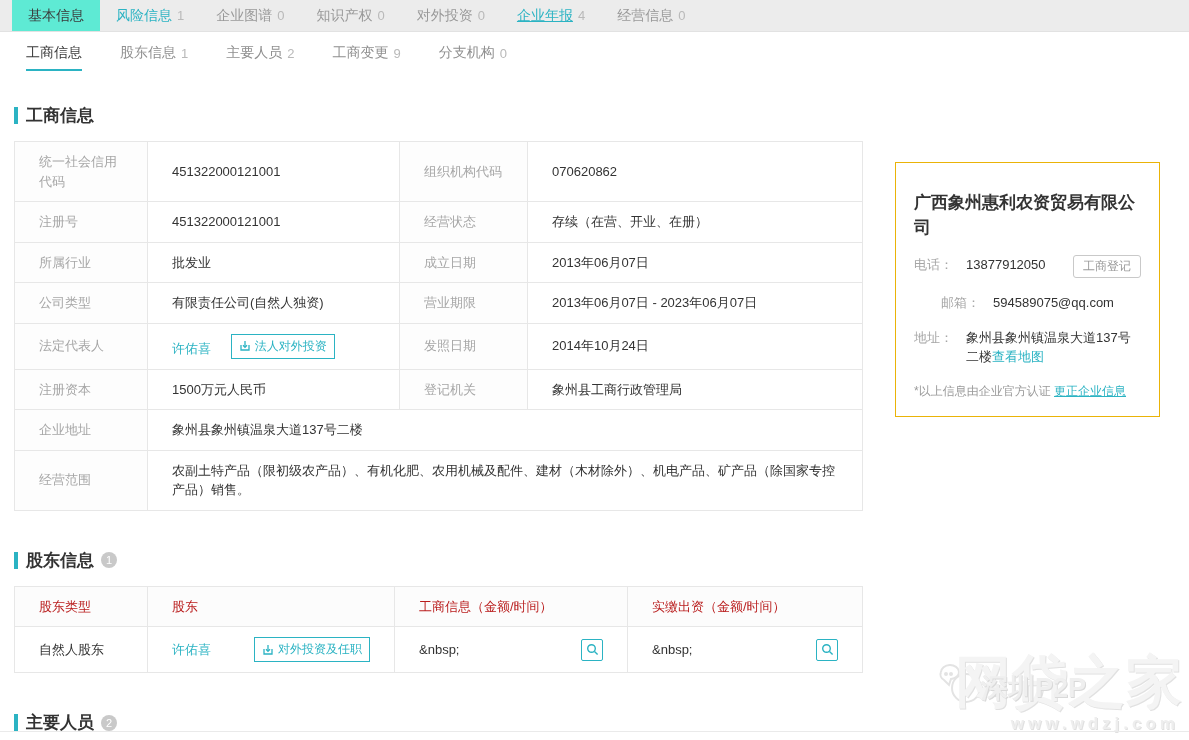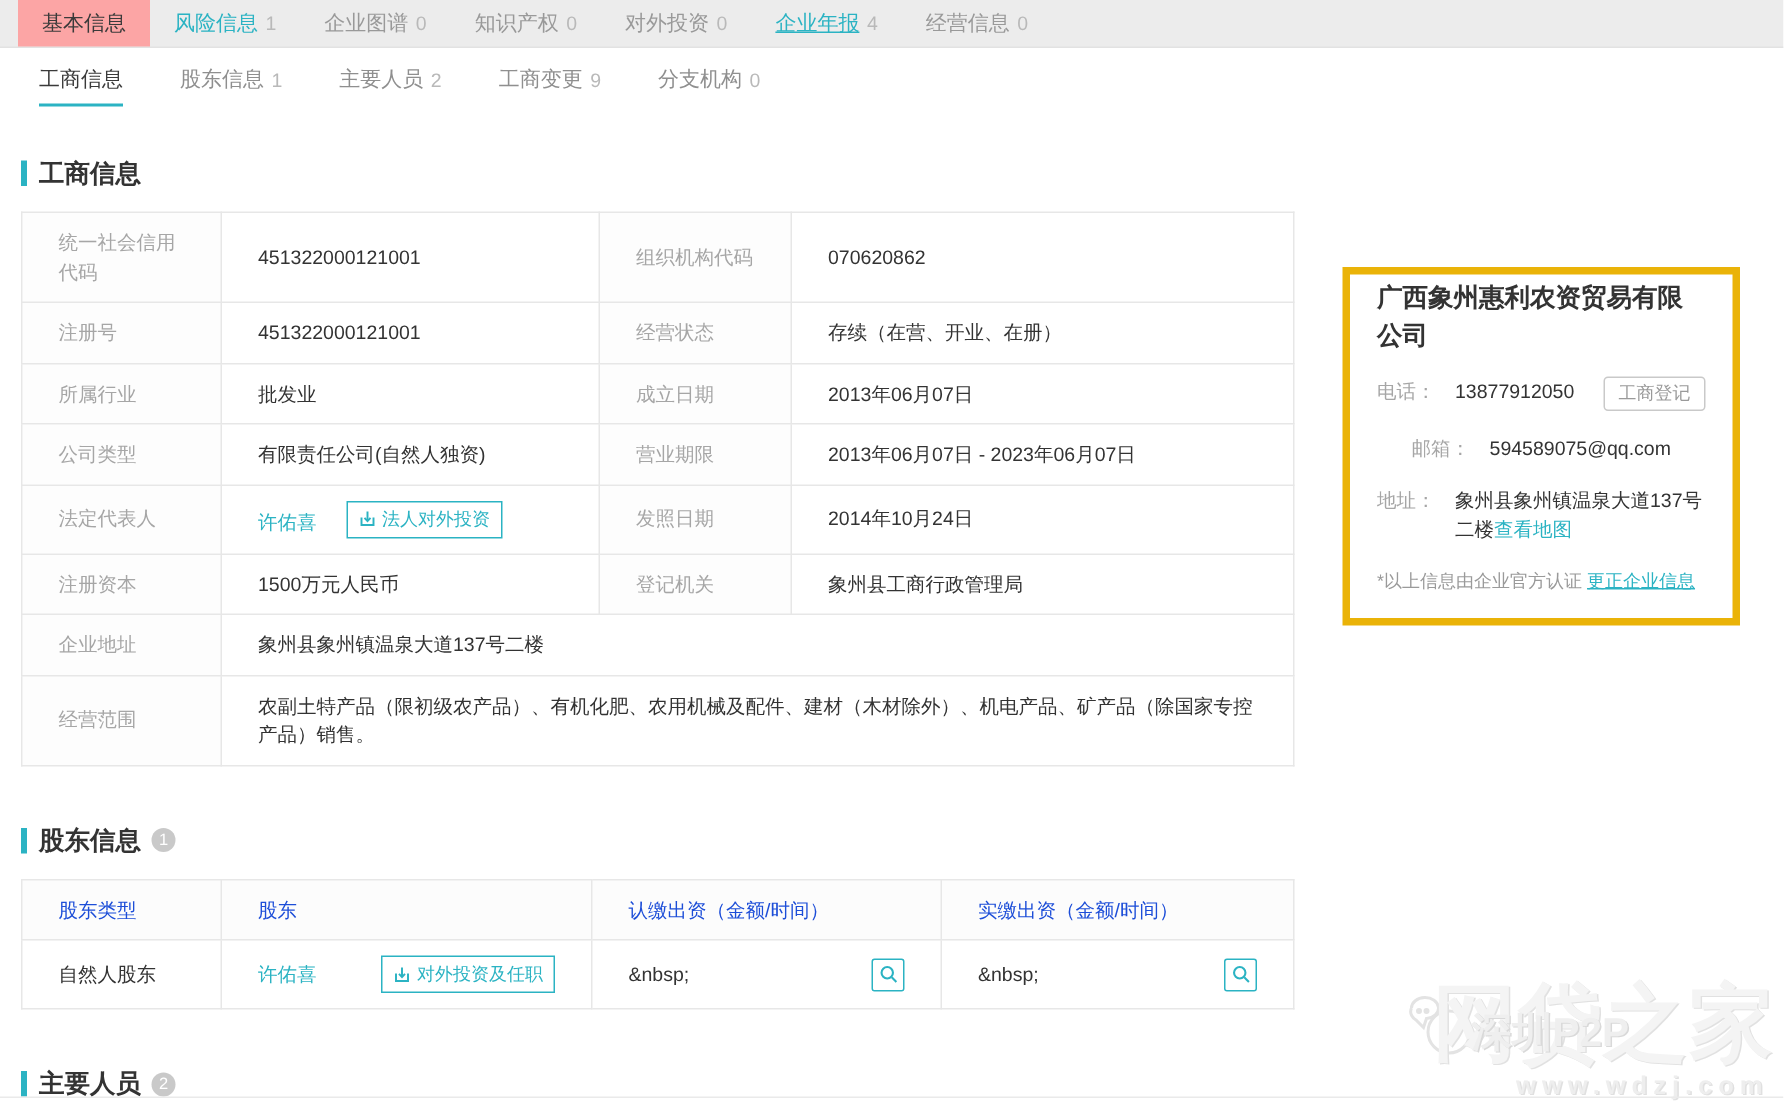--- a/index.html
+++ b/index.html
@@ -4,49 +4,49 @@
 <style>
   * { box-sizing: border-box; margin: 0; padding: 0; }
   html,body { width:1189px; height:740px; }
   body {
     font-family: "Liberation Sans", "DejaVu Sans", sans-serif;
     background:#fff; color:#333; position:relative; overflow:hidden;
   }
   
   .top-tabs { display:flex; background:#ececec; border-bottom:1px solid #e2e2e2; height:32px; padding-left:12px; }
   .ttab { display:flex; align-items:center; padding:0 16px; font-size:14px; color:#999; cursor:pointer; }
-  .ttab.active { background:#fca5a5; color:#3a3a3a; }
+  .ttab.active { background:#5eead4; color:#3a3a3a; }
   .ttab.hl { color:#2bb3c3; }
   .ttab.hl-u span { text-decoration:underline; }
   .cnt { font-style:normal; color:#b9b9b9; margin-left:5px; font-size:13px; }
   
   .sub-tabs { display:flex; align-items:center; height:42px; padding-left:26px; background:#fff; }
   .stab { display:flex; align-items:center; font-size:14px; color:#8f8f8f; margin-right:38px; cursor:pointer; height:100%; position:relative; }
   .stab.active { color:#3a3a3a; }
   .stab.active:after { content:""; position:absolute; left:0; right:0; bottom:3px; height:2px; background:#2bb3c3; }
   
   .content { position:relative; padding:14px 0 0 14px; }
   .left-col { width:848px; }
   .sec-head { display:flex; align-items:center; margin:16px 0 14px 0; }
   .sec-bar { width:4px; height:17px; background:#2bb3c3; margin-right:8px; }
   .sec-title { font-size:17px; font-weight:bold; color:#333; }
   .badge { width:16px; height:16px; border-radius:50%; background:#c9c9c9; color:#fff; font-size:11px; line-height:16px; text-align:center; margin-left:7px; font-style:normal; }
   table { border-collapse:collapse; width:848px; font-size:13px; table-layout:fixed; }
   td, th { border:1px solid #e7e7e7; padding:10px 24px; text-align:left; vertical-align:middle; line-height:1.5; }
   td.lbl { color:#a6a6a6; background:#fdfdfd; }
-  th { color:#1d4ed8; background:#fcfcfc; font-weight:normal; }
+  th { color:#b91c1c; background:#fcfcfc; font-weight:normal; }
   td.val { color:#333; }
   .flexcell { display:flex; align-items:center; justify-content:space-between; }
   a.tlink { color:#2bb3c3; text-decoration:none; cursor:pointer; }
   .act-btn { display:inline-flex; align-items:center; gap:4px; border:1px solid #2bb3c3; color:#2bb3c3; background:#fff; font-size:12px; padding:3px 7px; cursor:pointer; white-space:nowrap; font-family:inherit; }
   .act-btn svg { display:block; }
   .mag-btn { width:22px; height:22px; border:1px solid #2bb3c3; background:#fff; display:inline-flex; align-items:center; justify-content:center; cursor:pointer; border-radius:2px; flex:none; }
   .gap16 { margin-left:16px; }
   
-  .card { position:absolute; left:895px; top:88px; width:265px; border:5px solid #eab308; background:#fff; padding:4px 18px 16px 18px;margin-top:16px; }
+  .card { position:absolute; left:895px; top:88px; width:265px; border:1px solid #eab308; background:#fff; padding:28px 18px 16px 18px; }
   .card h2 { font-size:17px; color:#333; line-height:1.45; font-weight:bold; }
   .crow { display:flex; margin-top:15px; font-size:13px; line-height:1.5;justify-content:center; }
   .crow .k { color:#a6a6a6; flex:none; width:52px; }
   .crow .v { color:#333; }
   .reg-btn { margin-left:auto; border:1px solid #c9c9c9; color:#9a9a9a; background:#fff; font-size:12px; padding:2px 9px; border-radius:3px; cursor:pointer; align-self:flex-start; font-family:inherit; }
   .teal { color:#2bb3c3; }
   .note { margin-top:16px; font-size:12px; color:#9a9a9a; }
   .note a { color:#2bb3c3; text-decoration:underline; cursor:pointer; }
   a.maplink { color:#2bb3c3; text-decoration:none; cursor:pointer; }
   
@@ -193,21 +193,21 @@
       <colgroup>
           <col style="width:133px">
           <col style="width:247px">
           <col style="width:233px">
           <col style="width:235px">
         </colgroup>
       <tbody>
           <tr>
         <th>股东类型</th>
         <th>股东</th>
-        <th>认缴出资（金额/时间）</th>
+        <th>工商信息（金额/时间）</th>
         <th>实缴出资（金额/时间）</th>
       </tr>
       <tr>
         <td class="val">自然人股东</td>
         <td class="val">
           <div class="flexcell">
             <a class="tlink">许佑喜</a>
             <button class="act-btn">
               <svg width="12" height="12" viewBox="0 0 12 12" fill="none" stroke="#2bb3c3" stroke-width="1.3">
                     <path d="M2 5 v5 h8 v-5"></path>

